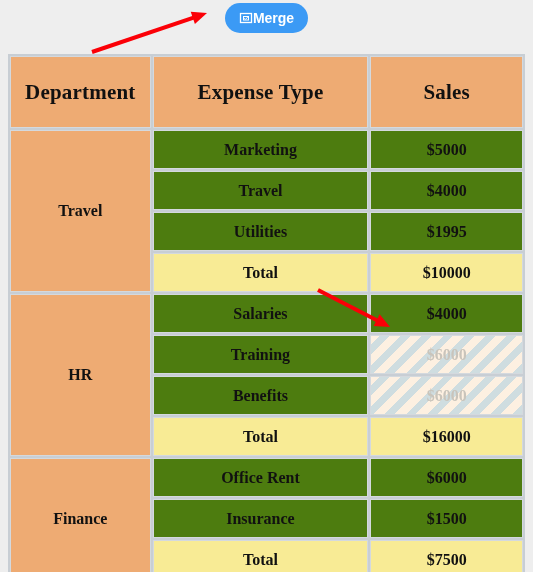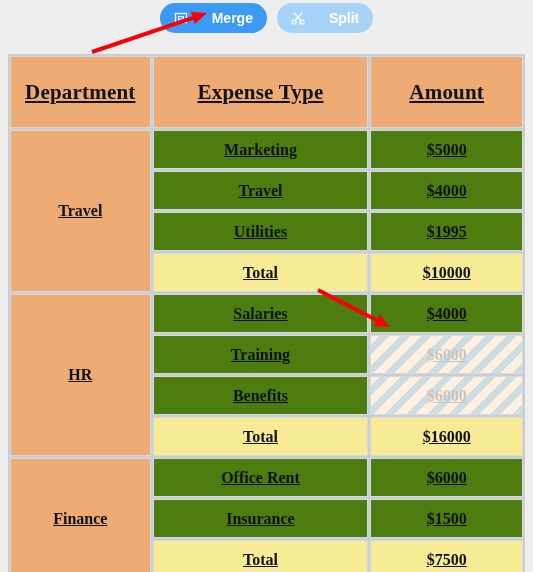--- a/index.html
+++ b/index.html
@@ -24,21 +24,21 @@
     height: 36px;
     display: flex;
     justify-content: center;
     align-items: center;
     gap: 10px;
   }
   .btn {
     display: inline-flex;
     align-items: center;
     justify-content: center;
-    gap: 24px;
+    gap: 0;
     height: 30px;
     padding: 0 14px;
     border: none;
     border-radius: 15px;
     color: #ffffff;
     font-family: "Liberation Sans", sans-serif;
     font-size: 14px;
     font-weight: bold;
     cursor: pointer;
     line-height: 1;
@@ -69,21 +69,20 @@
     table-layout: fixed;
   }
   table.expense th,
   table.expense td {
     border: 1px solid #d4d9de;
     padding: 0;
     text-align: center;
     vertical-align: middle;
     font-family: "Liberation Serif", serif;
     color: #111111;
-    text-decoration: underline;
   }
   col.c-dept   { width: 140px; }
   col.c-type   { width: 215px; }
   col.c-amount { width: 152px; }
 
   table.expense thead th {
     background: #eeab73;
     height: 70px;
     font-size: 21px;
     font-weight: bold;
@@ -135,45 +134,34 @@
     <span class="ico">
       <svg width="14" height="14" viewBox="0 0 14 14">
         <rect x="1.5" y="2.5" width="11" height="9" fill="none" stroke="#ffffff" stroke-width="1.3"></rect>
         <rect x="4.5" y="5.5" width="5" height="3.5" fill="none" stroke="#ffffff" stroke-width="1"></rect>
         <path d="M5.3 7.3 L6.4 8.4 L8.7 6.1" fill="none" stroke="#ffffff" stroke-width="1"></path>
       </svg>
     </span>
     <span>Merge</span>
   </button>
 
-  <button class="btn btn-split">
-    <span class="ico">
-      <svg width="14" height="14" viewBox="0 0 14 14">
-        <circle cx="3" cy="11" r="2" fill="none" stroke="#ffffff" stroke-width="1.2"></circle>
-        <circle cx="11" cy="11" r="2" fill="none" stroke="#ffffff" stroke-width="1.2"></circle>
-        <line x1="4.1" y1="9.6" x2="11.2" y2="1.6" stroke="#ffffff" stroke-width="1.2"></line>
-        <line x1="9.9" y1="9.6" x2="2.8" y2="1.6" stroke="#ffffff" stroke-width="1.2"></line>
-      </svg>
-    </span>
-    <span>Split</span>
-  </button>
 </div>
 
 <div class="table-wrap">
   <table class="expense">
     <colgroup>
       <col class="c-dept">
         <col class="c-type">
         <col class="c-amount">
     </colgroup>
     <thead>
       <tr>
         <th>Department</th>
         <th>Expense Type</th>
-        <th>Amount</th>
+        <th>Sales</th>
       </tr>
     </thead>
     <tbody id="table-body">
         <tr>
           <td class="dept" rowspan="4">Travel</td>
           <td class="cell">Marketing</td>
           <td class="cell">$5000</td>
         </tr>
         <tr>
           <td class="cell">Travel</td>

